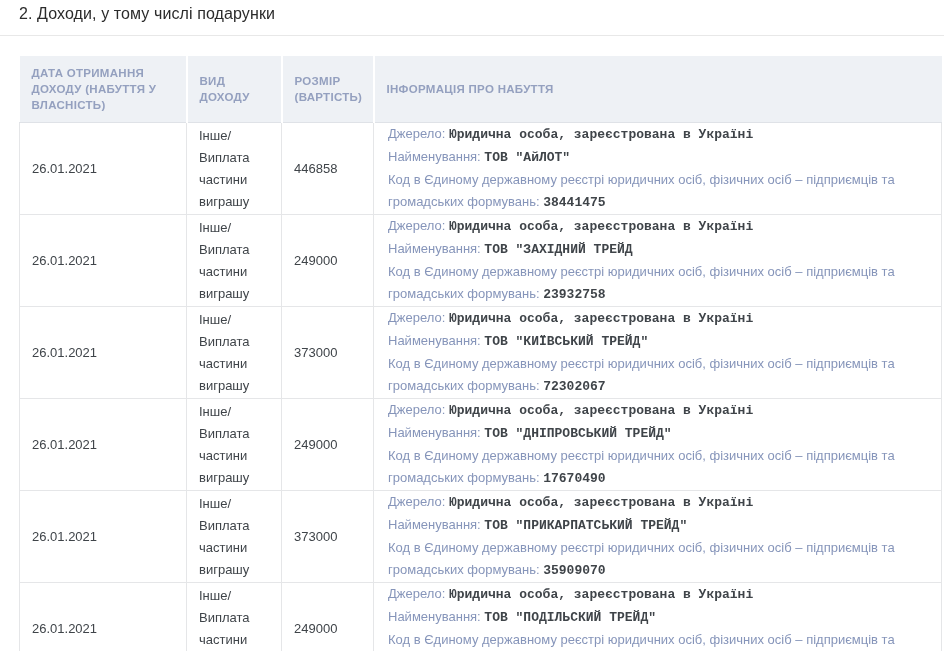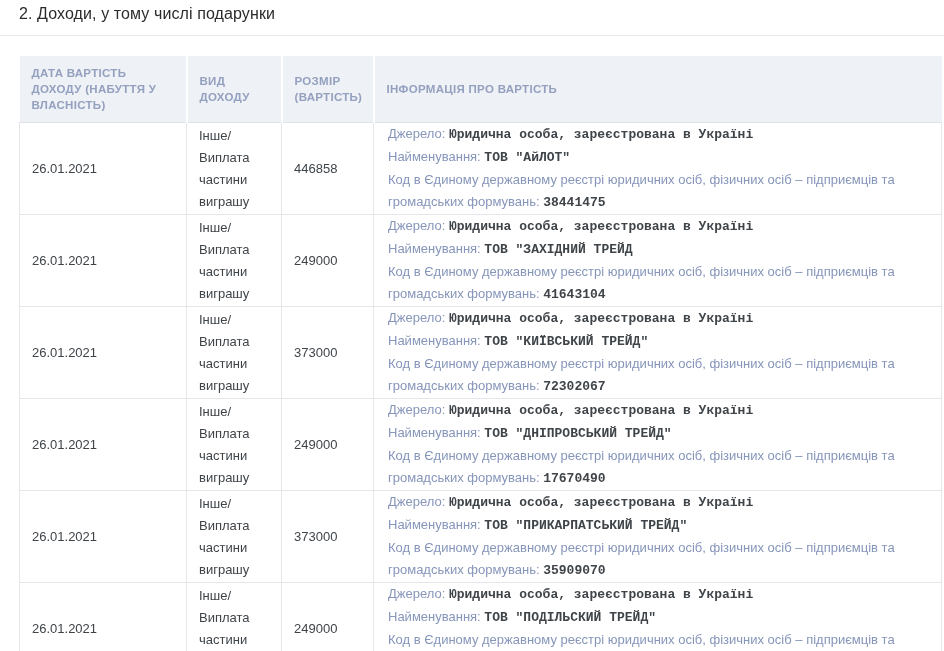--- a/index.html
+++ b/index.html
@@ -91,24 +91,24 @@
 <div class="content">
   <table class="income-table">
     <colgroup>
       <col class="c-date">
         <col class="c-type">
         <col class="c-amount">
         <col class="c-source">
     </colgroup>
     <thead>
       <tr>
-        <th>ДАТА ВАРТІСТЬ ДОХОДУ (НАБУТТЯ У ВЛАСНІСТЬ)</th>
+        <th>ДАТА ОТРИМАННЯ ДОХОДУ (НАБУТТЯ У ВЛАСНІСТЬ)</th>
         <th>ВИД ДОХОДУ</th>
         <th>РОЗМІР (ВАРТІСТЬ)</th>
-        <th>ІНФОРМАЦІЯ ПРО ВАРТІСТЬ</th>
+        <th>ІНФОРМАЦІЯ ПРО НАБУТТЯ</th>
       </tr>
     </thead>
     <tbody>
   <tr>
     <td class="cell-date"><span>26.01.2021</span></td>
     <td class="cell-type"><span>Інше/ Виплата частини виграшу</span></td>
     <td class="cell-amount"><span>446858</span></td>
     <td class="cell-source">
       <div class="src-line">
         <span class="src-label">Джерело:</span>
@@ -133,21 +133,21 @@
       <div class="src-line">
         <span class="src-label">Джерело:</span>
         <span class="src-value">Юридична особа, зареєстрована в Україні</span>
       </div>
       <div class="src-line">
         <span class="src-label">Найменування:</span>
         <span class="src-value">ТОВ "ЗАХІДНИЙ ТРЕЙД</span>
       </div>
       <div class="src-line">
         <span class="src-label">Код в Єдиному державному реєстрі юридичних осіб, фізичних осіб – підприємців та громадських формувань:</span>
-        <span class="src-value">41643104</span>
+        <span class="src-value">23932758</span>
       </div>
     </td>
   </tr>
 
   <tr>
     <td class="cell-date"><span>26.01.2021</span></td>
     <td class="cell-type"><span>Інше/ Виплата частини виграшу</span></td>
     <td class="cell-amount"><span>373000</span></td>
     <td class="cell-source">
       <div class="src-line">

